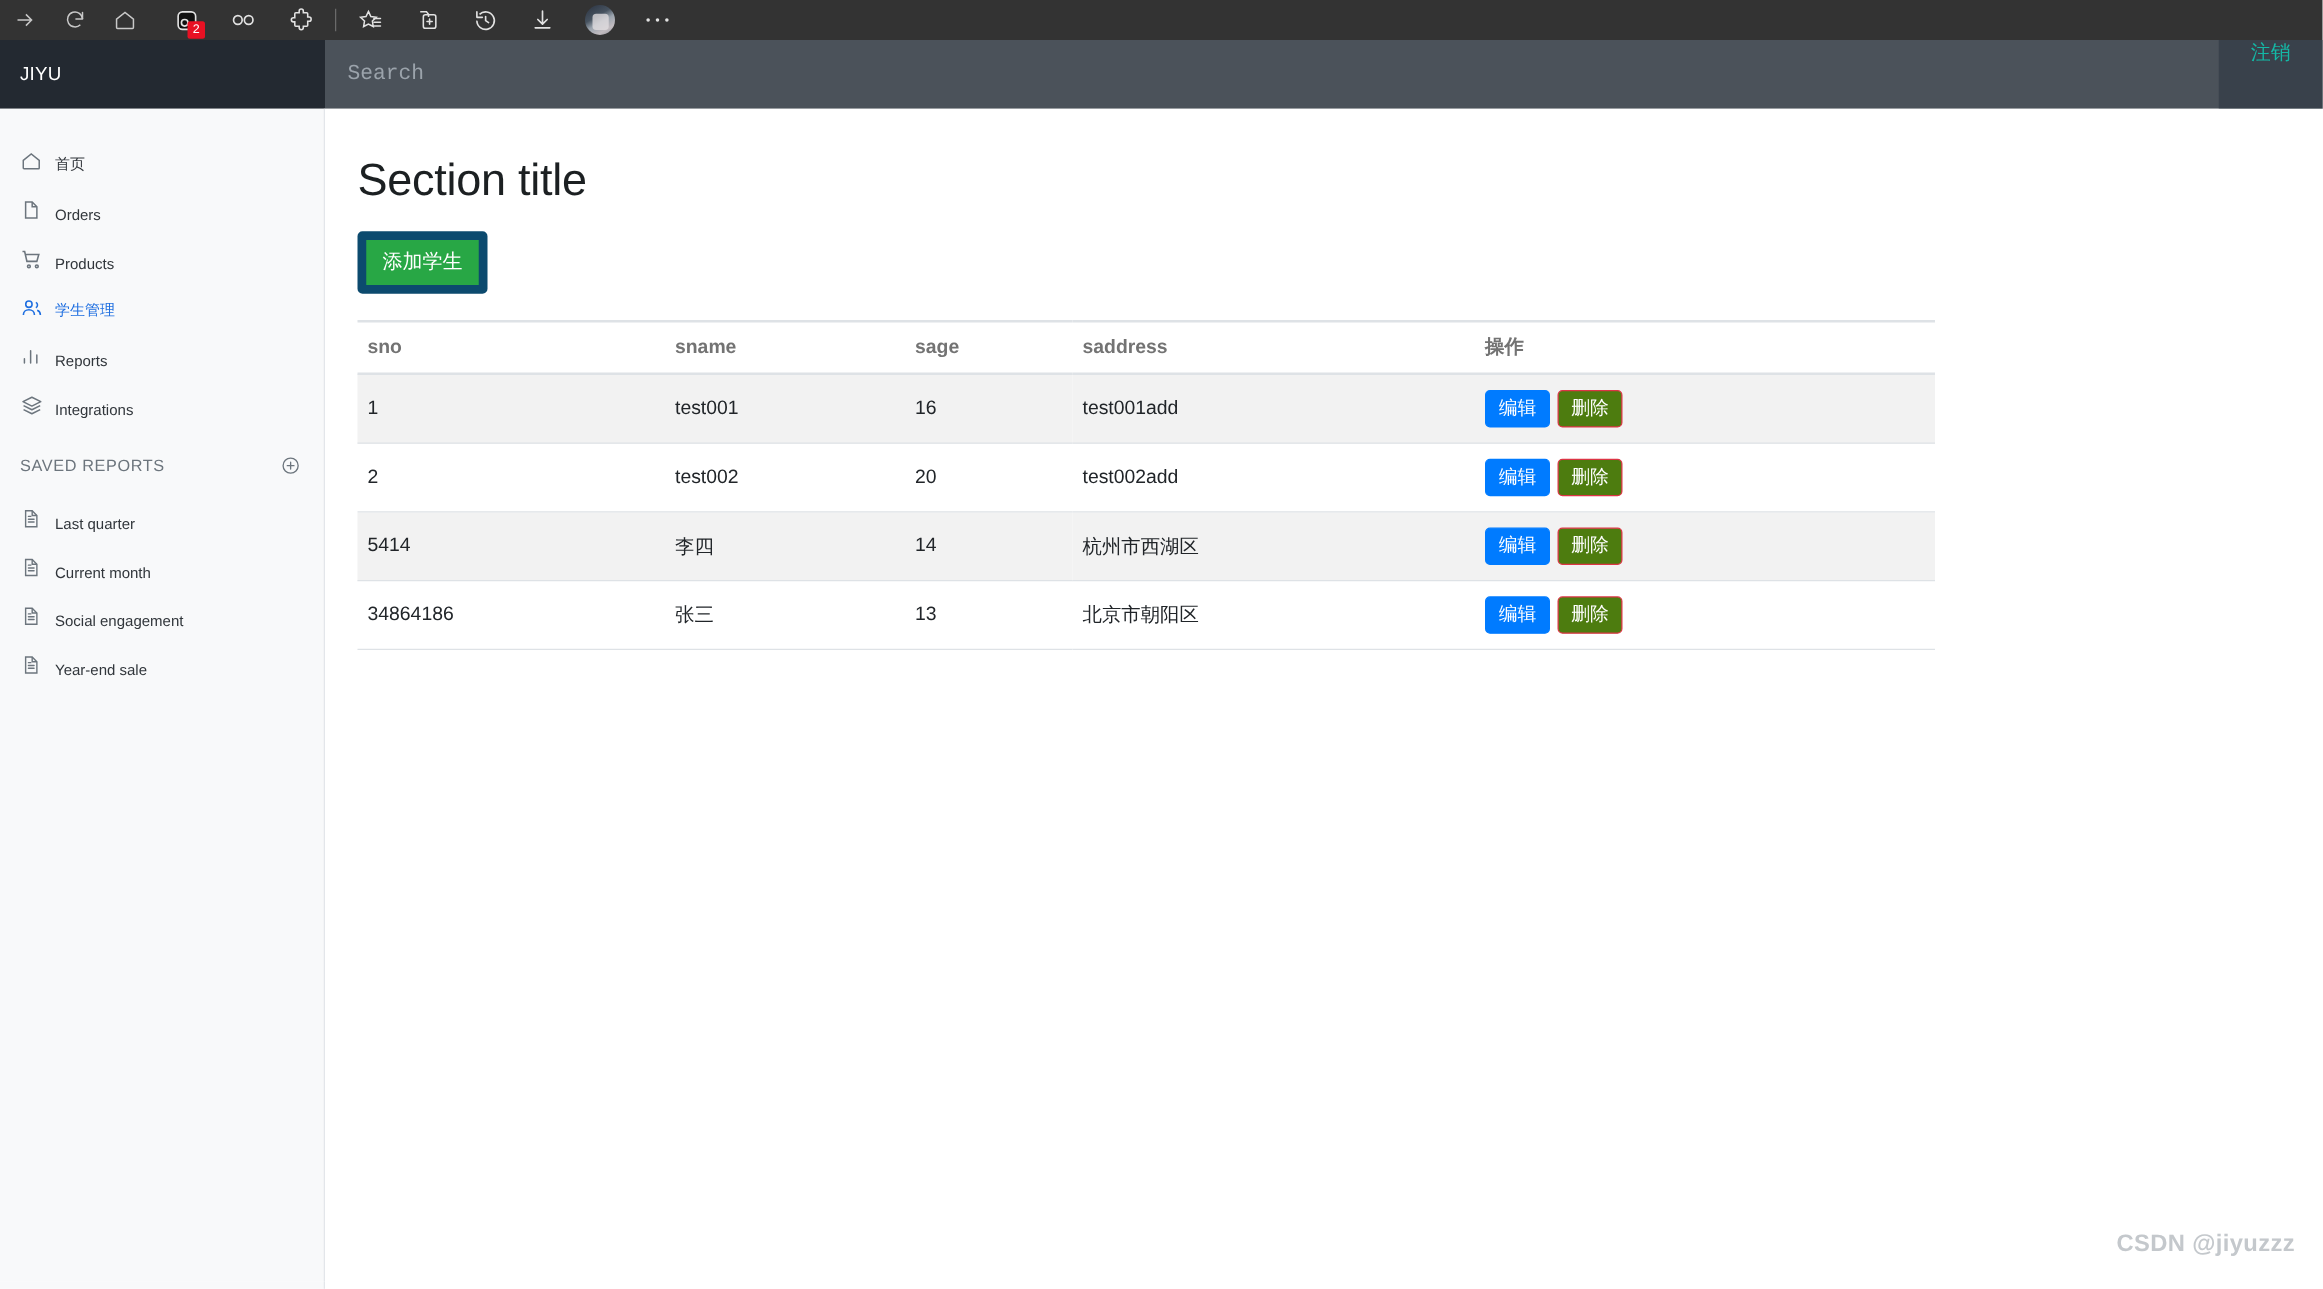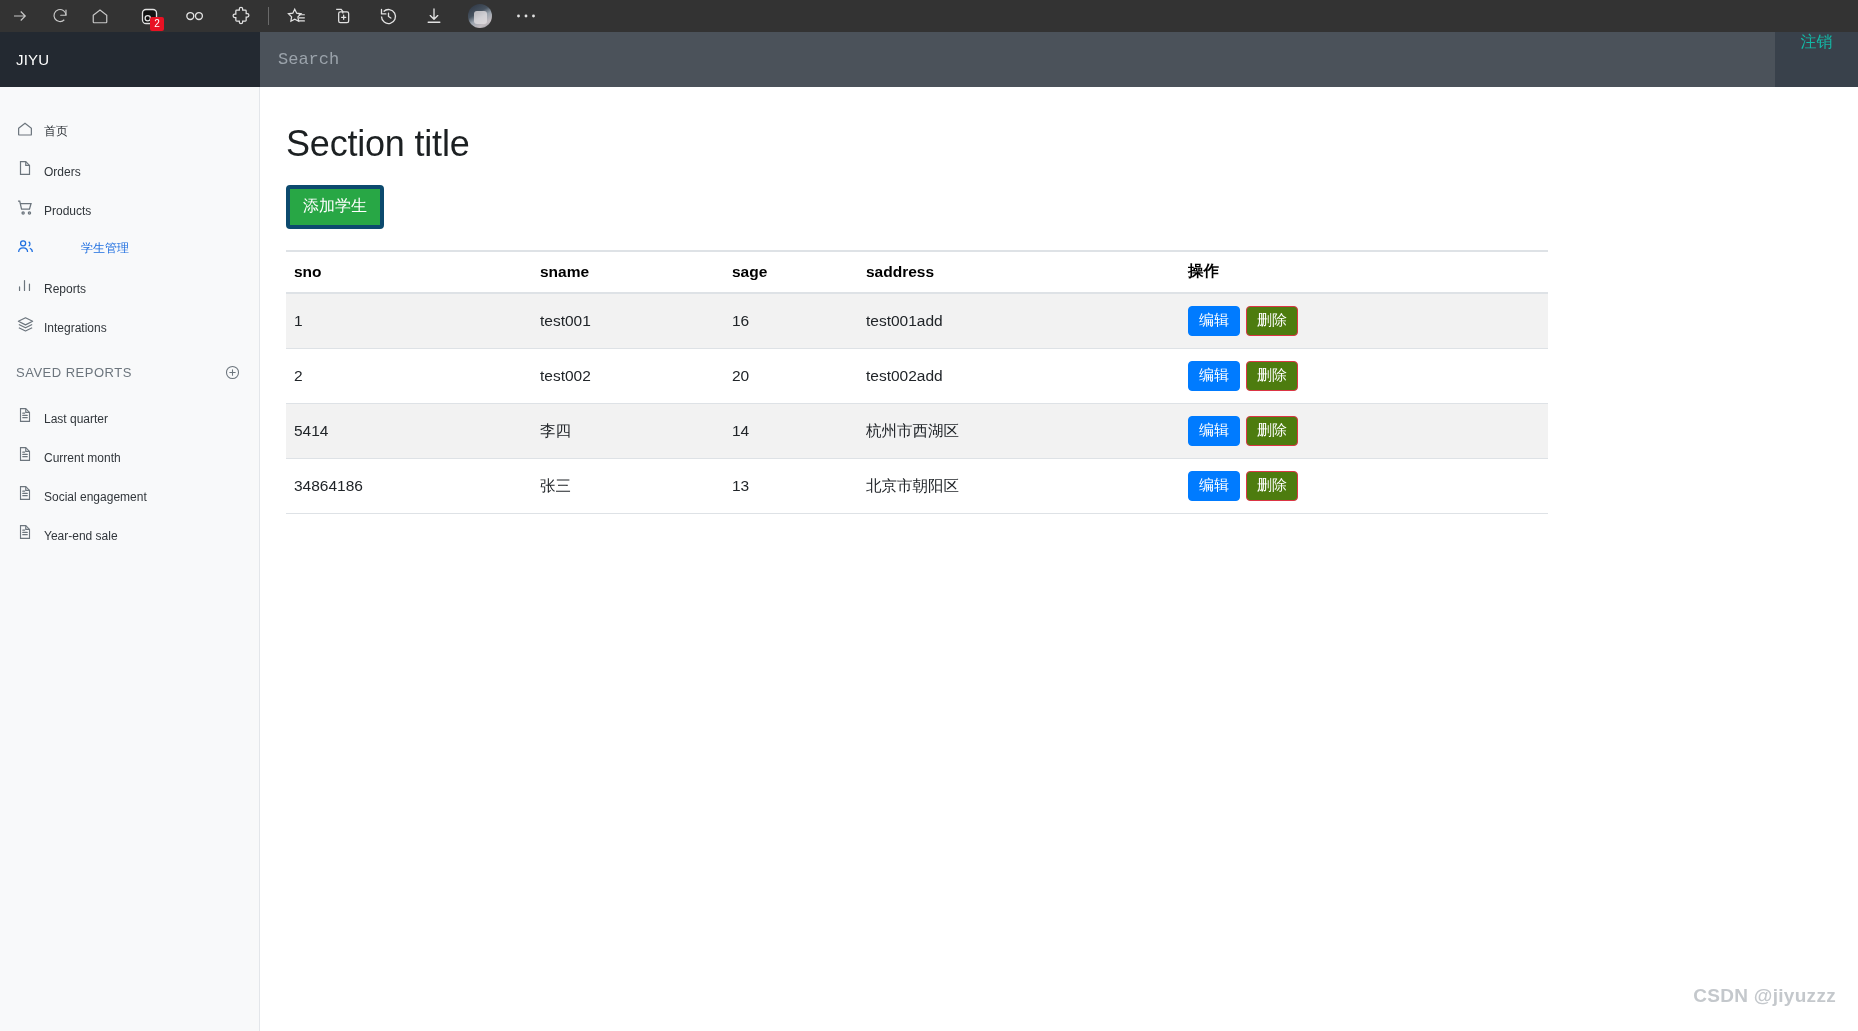--- a/index.html
+++ b/index.html
@@ -124,21 +124,21 @@
     color:#31363b;
     font-size:12px;
     cursor:pointer;
   }
   .nav-item .ico {
     width:26px; height:22px;
     display:flex; align-items:center; justify-content:flex-start;
     color:#6c757d;
     flex:0 0 26px;
   }
-  .nav-item.active { color:#1f6fe0;gap:37px; }
+  .nav-item.active { color:#1f6fe0; }
   .nav-item.active .ico { color:#1f6fe0; }
   .nav-label { margin-left:2px; }
 
   .section-head {
     display:flex; align-items:center;
     margin-top:22px;
     padding-left:16px; padding-right:18px;
     height:30px;
   }
   .section-head .title {
@@ -160,41 +160,41 @@
     font-size:36px;
     font-weight:400;
     color:#1c2022;
     letter-spacing:-0.2px;
     margin-bottom:20px;
   }
   .btn-add {
     display:inline-block;
     background:#28a745;
     color:#ffffff;
-    border:4px solid #0c4a6e;
+    border:7px solid #0c4a6e;
     border-radius:4px;
     font-size:16px;
     padding:7px 13px 8px;
     cursor:pointer;
     font-family:"Liberation Sans","DejaVu Sans",sans-serif;
   }
   table.students {
     width:1262px;
     margin-top:21px;
     border-collapse:collapse;
     font-size:15.5px;
     color:#212529;
   }
   table.students thead th {
     text-align:left;
     font-weight:bold;
     padding:9px 0 10px 8px;
     border-top:2px solid #dee2e6;
     border-bottom:2px solid #dee2e6;
-    color:#000000;
+    color:#737373;
   }
   table.students tbody td {
     padding:12px 0 12px 8px;
     border-bottom:1px solid #dee2e6;
     vertical-align:middle;
   }
   table.students tbody tr:nth-child(odd) { background:#f2f2f2; }
   table.students tbody tr:nth-child(even) { background:#ffffff; }
   .col-sno { width:246px; }
   .col-sname { width:192px; }

